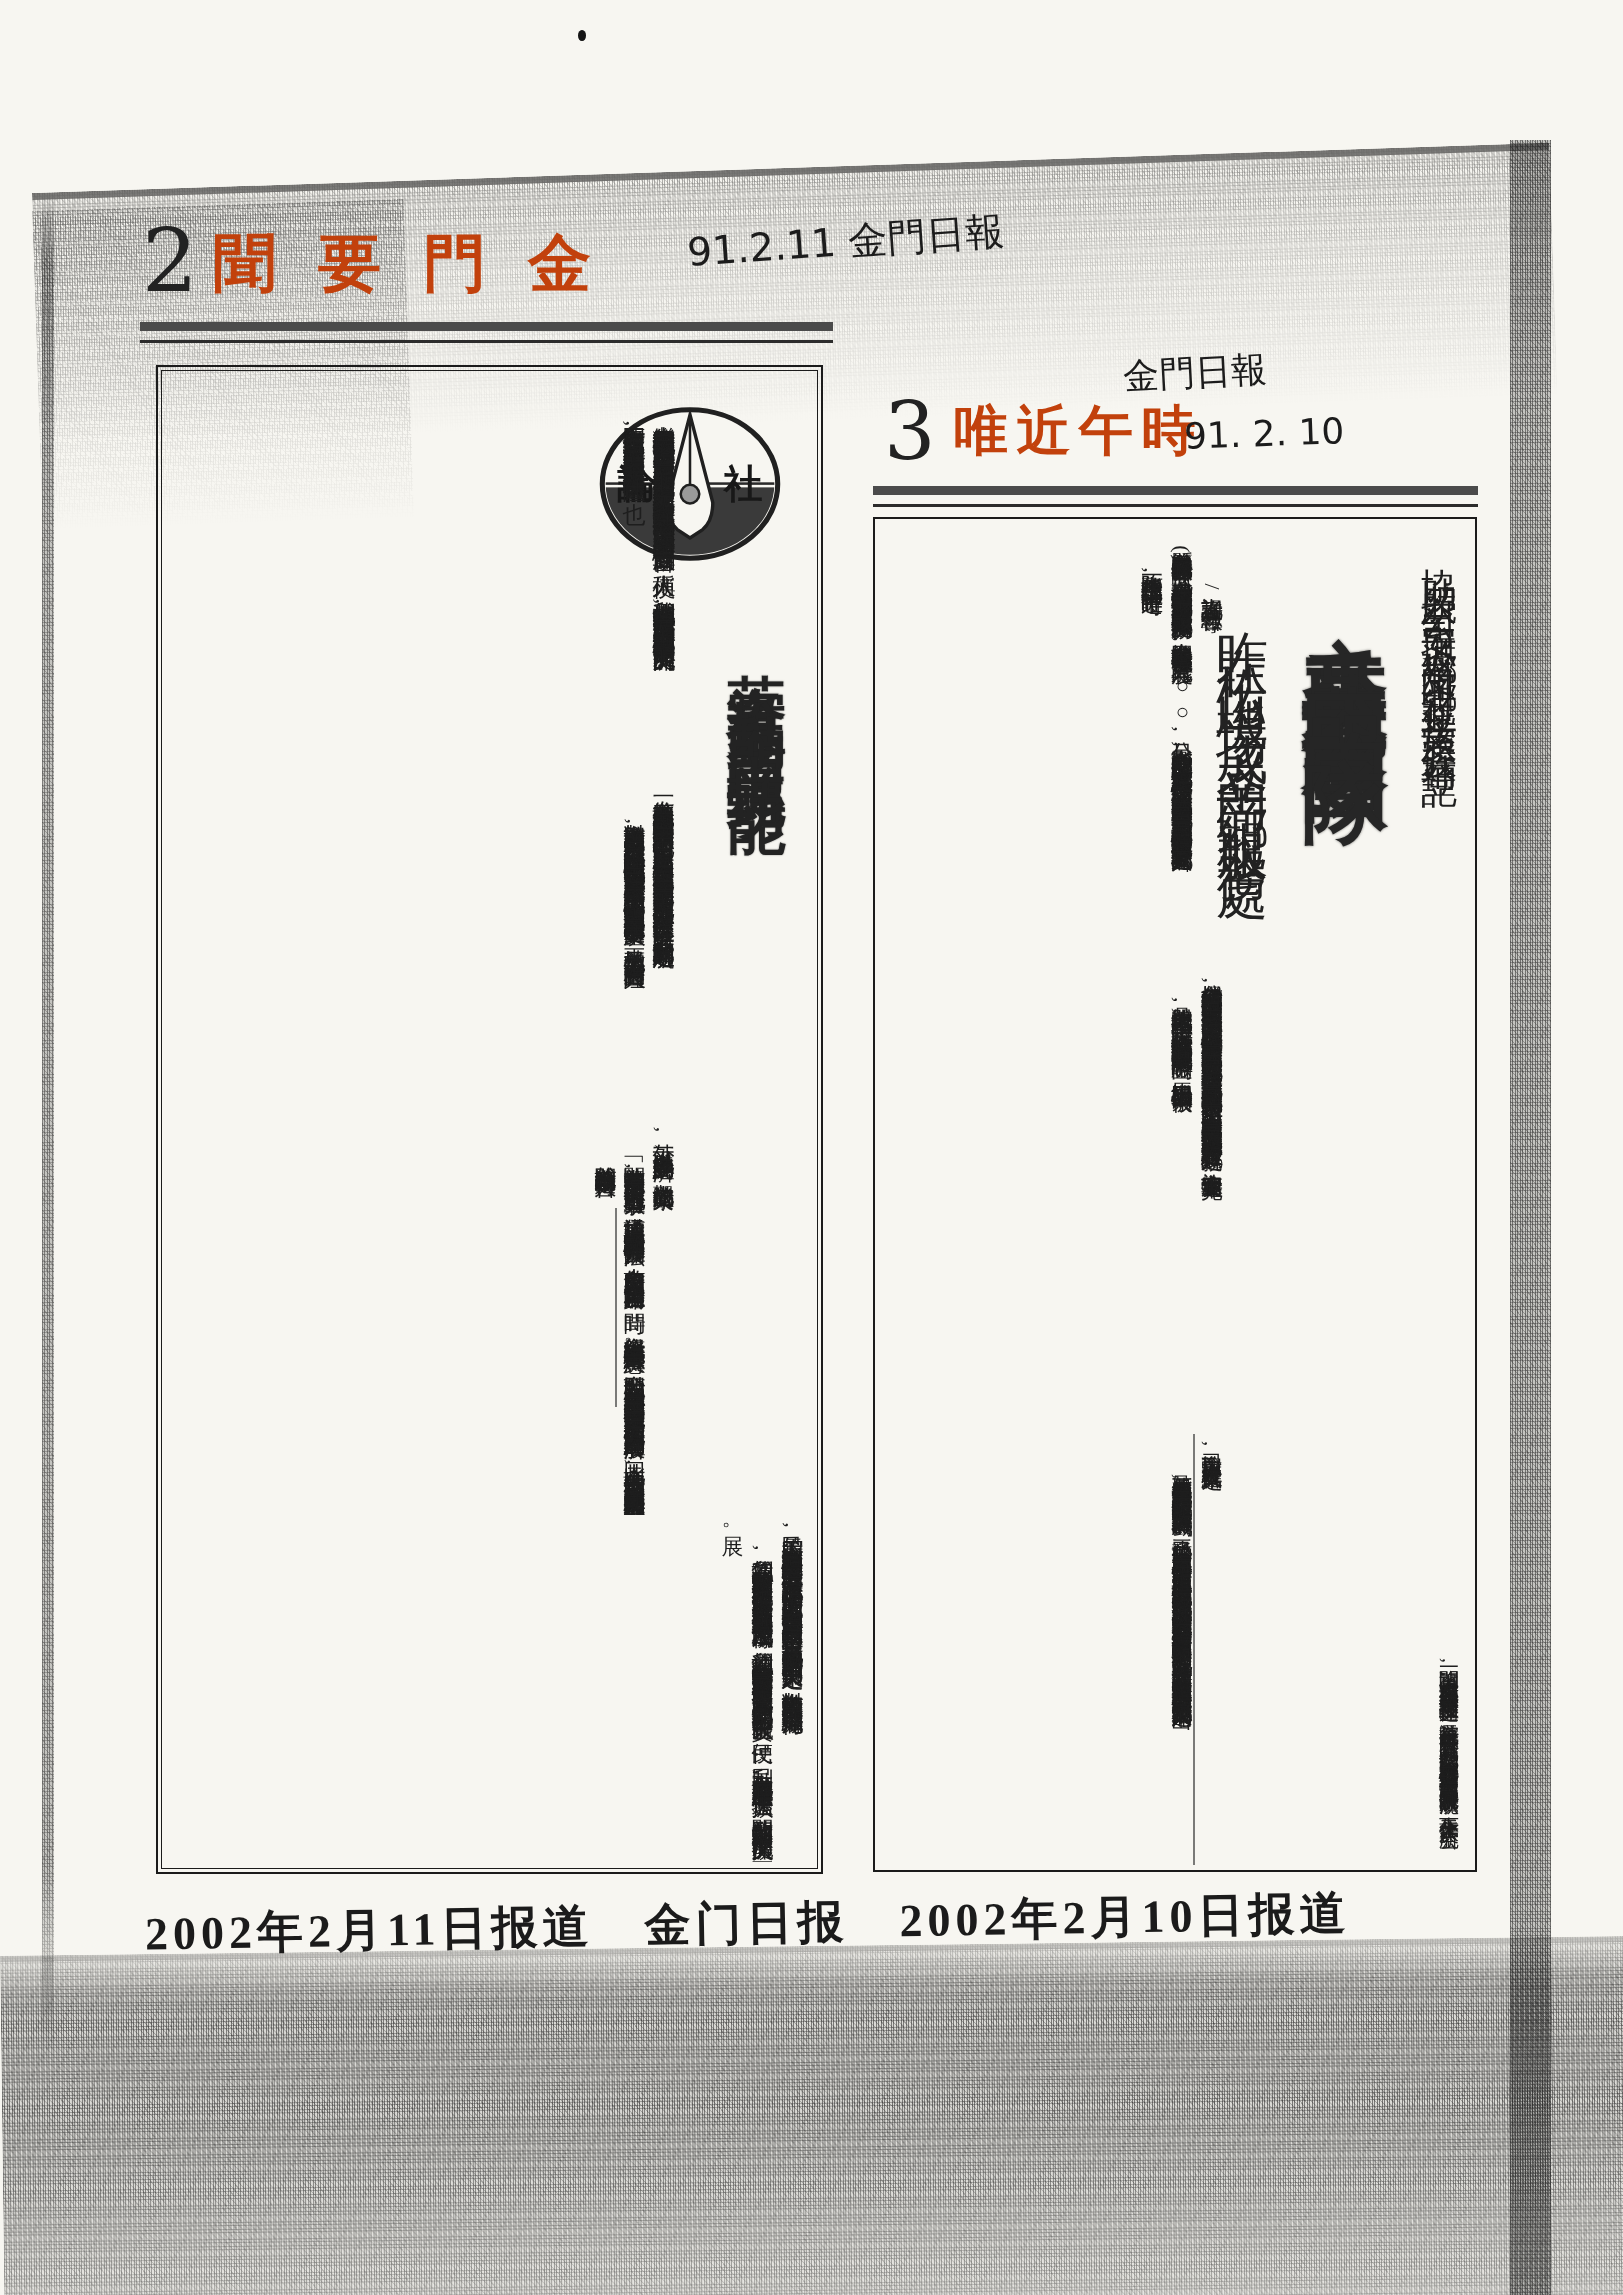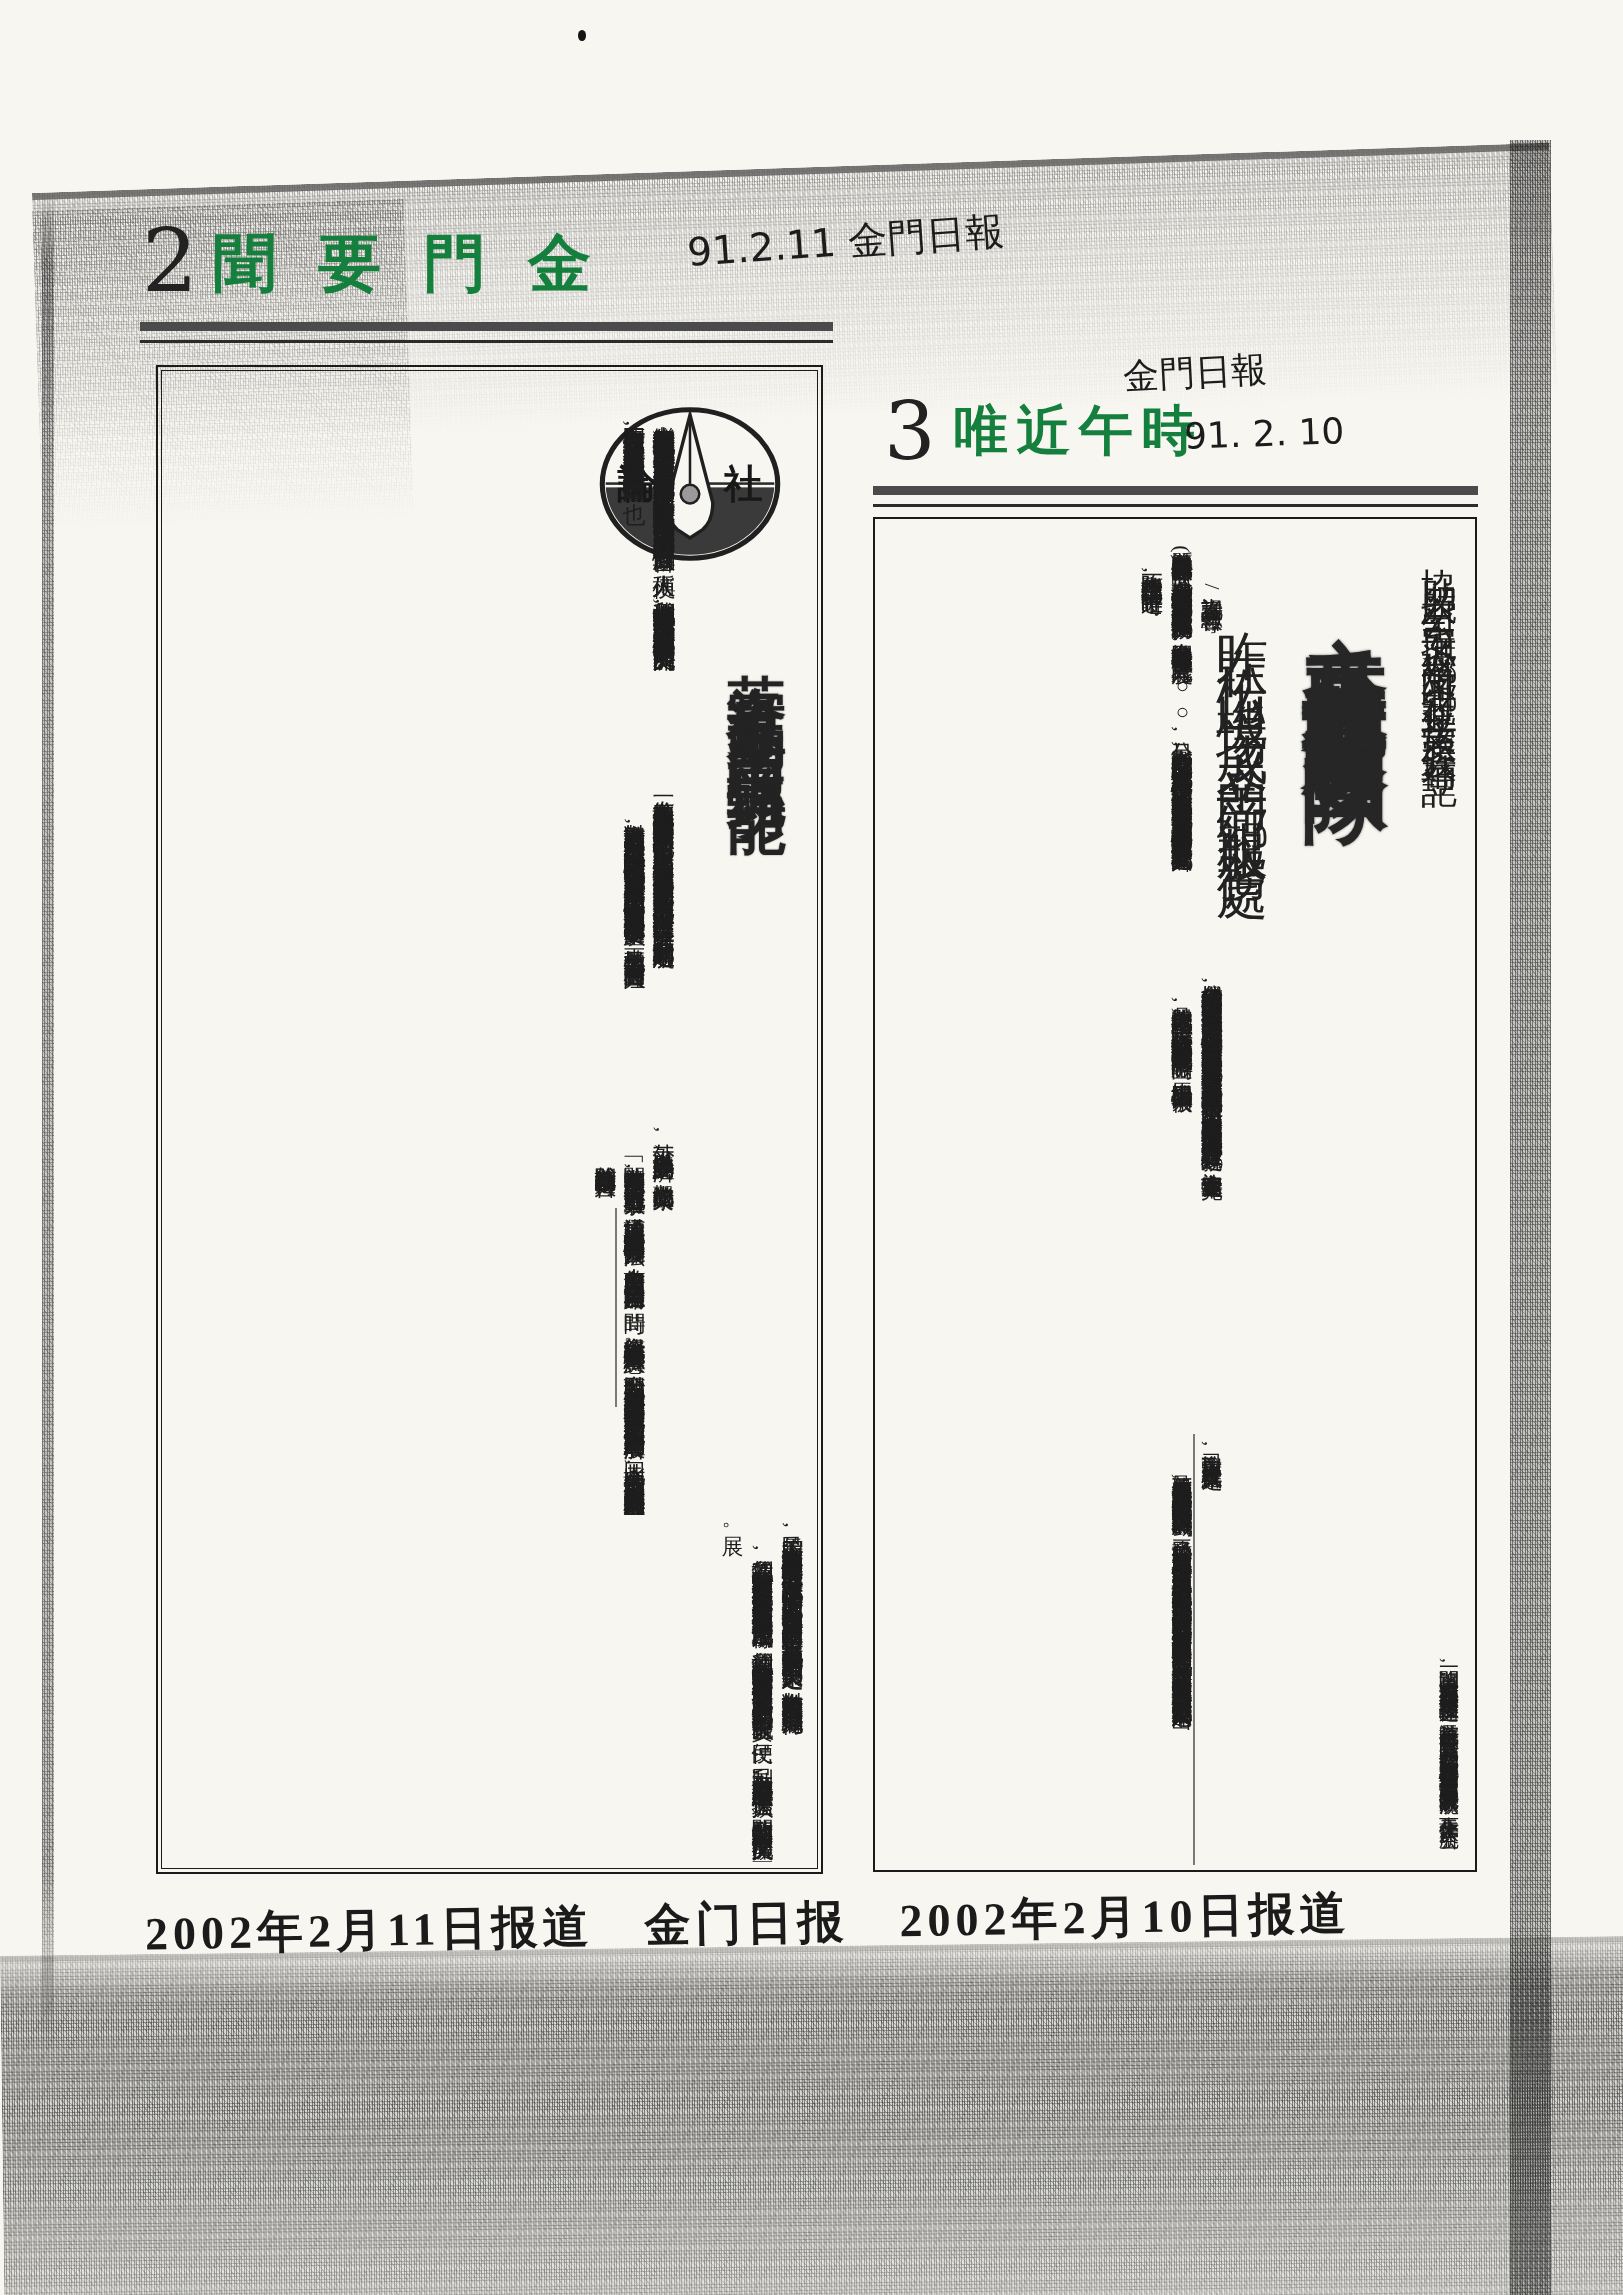--- a/index.html
+++ b/index.html
@@ -48,21 +48,21 @@
   }
   .speck{position:absolute;background:#151515;border-radius:50%;}
   .crease{position:absolute;width:1.7px;background:rgba(20,20,20,.55);}
 
   
   .hdr-num{
     position:absolute;font-family:"DejaVu Serif", serif;
     color:#222;line-height:1;
   }
   .hdr-title{
-    position:absolute;font-weight:600;color:#15803d;line-height:1;white-space:nowrap;
+    position:absolute;font-weight:600;color:#c2410c;line-height:1;white-space:nowrap;
   }
   .handwrite{
     position:absolute;color:#1c1c1c;white-space:nowrap;line-height:1;
     font-family:"DejaVu Sans", sans-serif;
   }
   .rule{position:absolute;}
   .rule.thick{height:9.3px;background:#4b4b4b;}
   .rule.thin{height:2.5px;background:#2c2c2c;}
 
   

